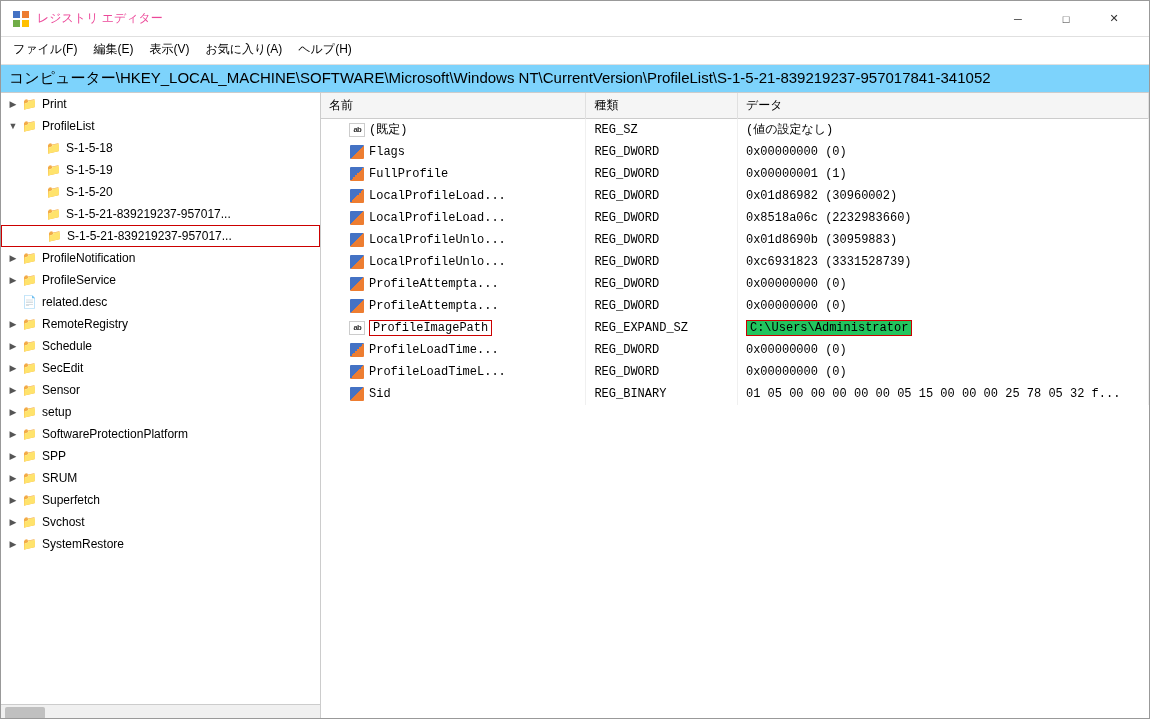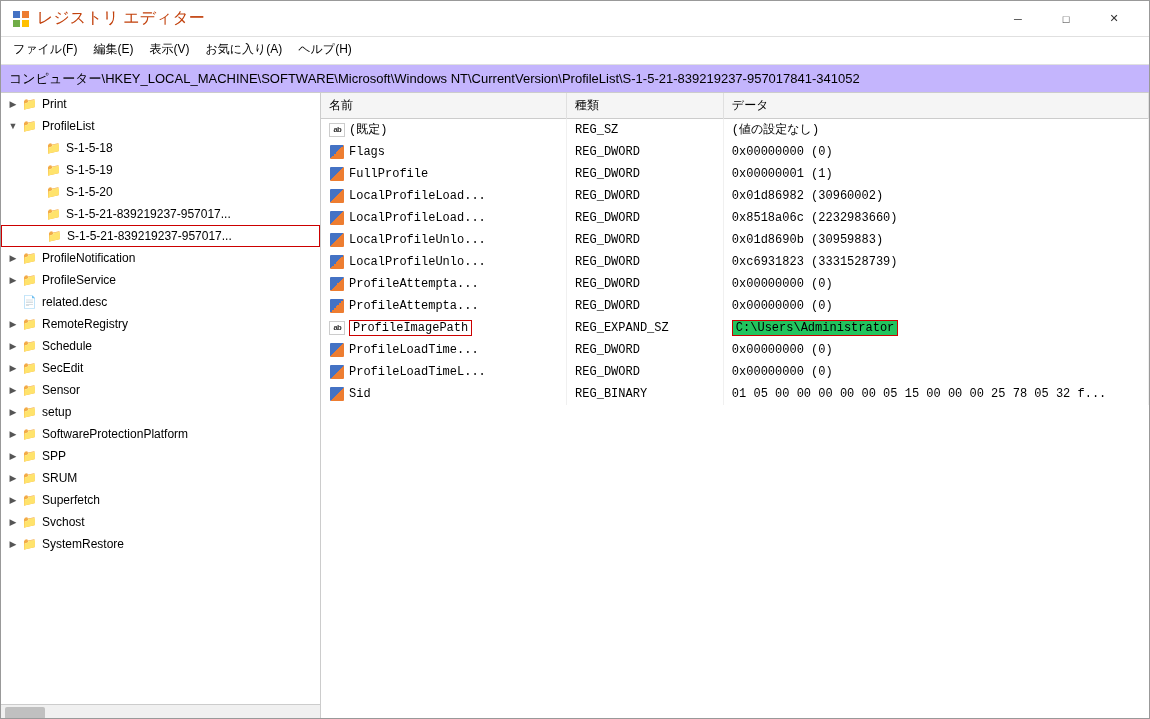--- a/index.html
+++ b/index.html
@@ -28,22 +28,22 @@
     }
     .app-icon {
       width: 16px;
       height: 16px;
       display: flex;
       align-items: center;
       justify-content: center;
     }
     .app-icon svg { width: 16px; height: 16px; }
     .title-text {
-      font-size: 16px;
-      color: #c2410c;
+      font-size: 12px;
+      color: #ec4899;
     }
     .window-controls {
       display: flex;
       gap: 2px;
     }
     .win-btn {
       width: 46px;
       height: 24px;
       border: none;
       background: transparent;
@@ -62,24 +62,24 @@
       border-bottom: 1px solid #e0e0e0;
       height: 28px;
     }
     .menu-item {
       padding: 4px 8px;
       cursor: pointer;
       font-size: 12px;
       color: #000;
     }
     .address-bar {
-      background: #c4b5fd;
+      background: #7dd3fc;
       padding: 4px 8px;
       border-bottom: 1px solid #ccc;
-      font-size: 13px;
+      font-size: 15px;
       color: #000;
       height: 28px;
       display: flex;
       align-items: center;
       white-space: nowrap;
       overflow: hidden;
     }
     .main-content {
       display: flex;
       height: calc(719px - 36px - 28px - 28px);
@@ -136,20 +136,21 @@
       padding: 2px 8px;
       border-right: 1px solid #f0f0f0;
       white-space: nowrap;
       overflow: hidden;
       max-width: 300px;
     }
     .reg-name-cell {
       display: flex;
       align-items: center;
       gap: 4px;
+      margin-left: 20px;
     }
     .reg-icon {
       width: 16px;
       height: 14px;
       display: inline-flex;
       align-items: center;
       justify-content: center;
       font-size: 10px;
       flex-shrink: 0;
     }

